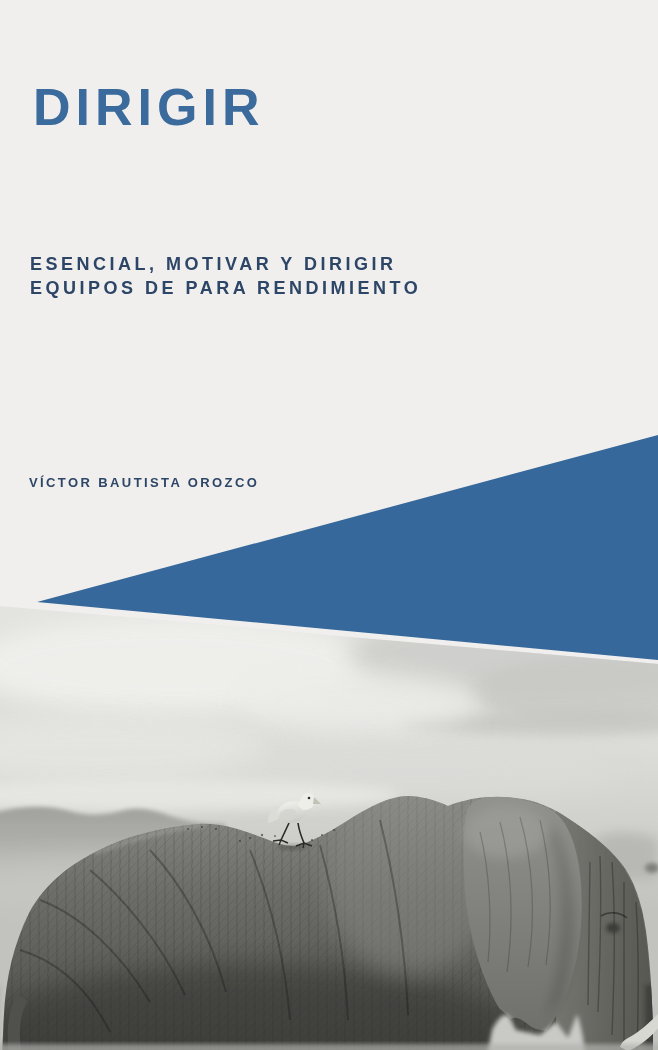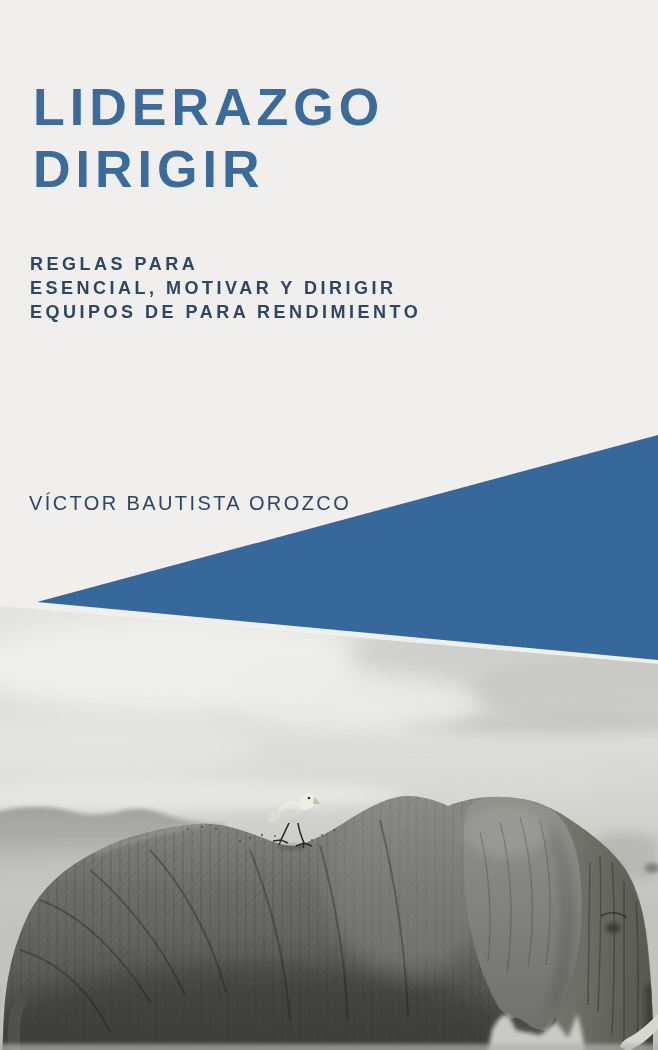--- a/index.html
+++ b/index.html
@@ -17,23 +17,23 @@
     font-size:52px;font-weight:700;line-height:62px;
     letter-spacing:5px;
   }
   .subtitle-block{
     position:absolute;left:30px;top:252px;
     color:var(--subtitle_navy,#2D4667);
     font-size:18px;font-weight:700;line-height:24px;
     letter-spacing:3.5px;
   }
   .author-line{
-    position:absolute;left:29px;top:492px;
+    position:absolute;left:29px;top:472px;
     color:var(--subtitle_navy,#2D4667);
-    font-size:20px;font-weight:400;line-height:22px;
+    font-size:13px;font-weight:700;line-height:22px;
     letter-spacing:2.4px;
   }
   .photo{
     position:absolute;left:0;top:560px;width:658px;height:490px;
     z-index:1;
   }
   .triangle{
     position:absolute;left:0;top:0;width:658px;height:1050px;
     background:var(--triangle_blue,#36689B);
     clip-path:polygon(37px 602px,658px 435px,658px 660px);
@@ -192,24 +192,22 @@
         <path d="M314,797 L321,804 L313,804 Z" fill="#c2c2b4"></path>
         <circle cx="309" cy="798" r="1.3" fill="#2e2e2c"></circle>
       </g>
     </g>
   </svg>
 
   <div class="triangle"></div>
 
   <div class="texts">
     <div class="title-block">
-      <div>LIDERAZGO</div>
       <div>DIRIGIR</div>
     </div>
     <div class="subtitle-block">
-      <div>REGLAS PARA</div>
       <div>ESENCIAL, MOTIVAR Y DIRIGIR</div>
       <div>EQUIPOS DE PARA RENDIMIENTO</div>
     </div>
     <div class="author-line">VÍCTOR BAUTISTA OROZCO</div>
   </div>
 
 </div>
 
 </body></html>

